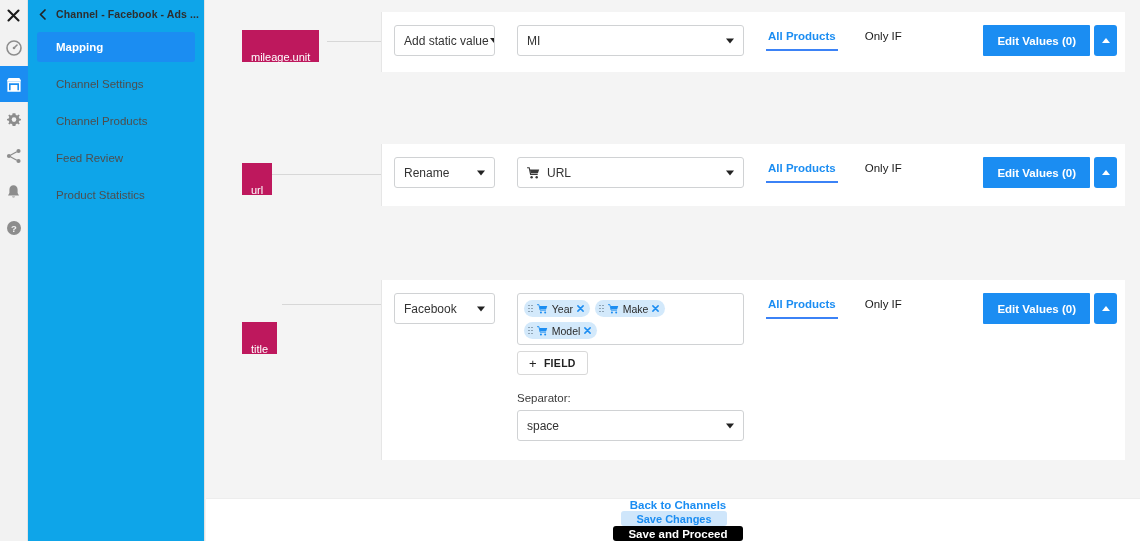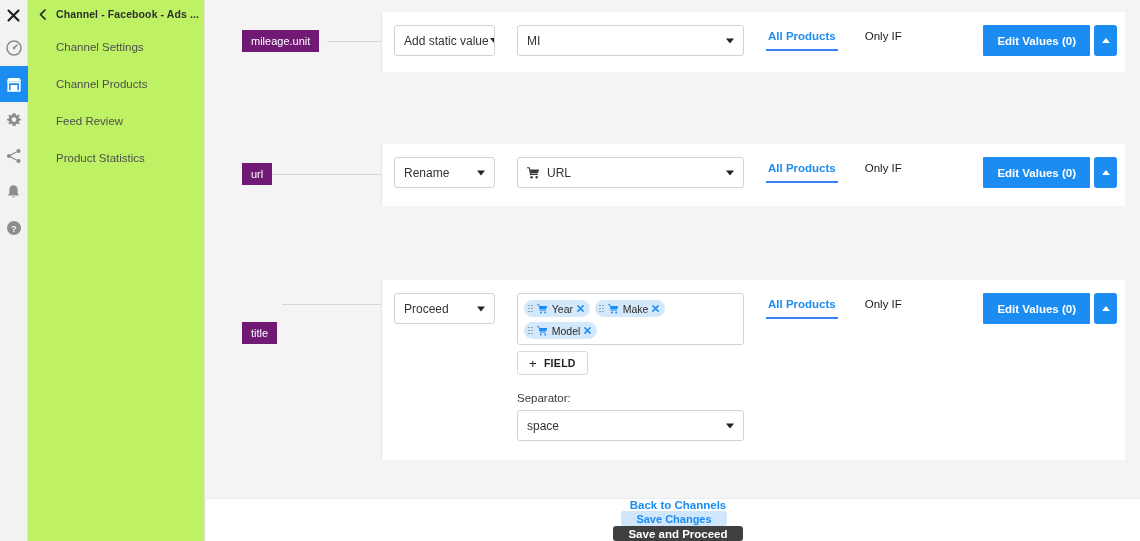--- a/index.html
+++ b/index.html
@@ -28,21 +28,21 @@
     color: #8d8d8d;
   }
   .rail-icon.close { color: #1a1a1a; height: 30px; }
   .rail-icon.active { background: #1b8df2; color: #ffffff; }
   .rail-icon svg { display: block; }
 
   
   .sidebar {
     position: absolute; left: 28px; top: 0;
     width: 177px; height: 541px;
-    background: #bef264;
+    background: #0ea5e9;
     border-right: 1px solid #e2e2e2;
   }
   .sidebar-header {
     height: 28px;
     display: flex; align-items: center;
     padding-left: 6px;
     gap: 6px;
   }
   .back-chevron {
     width: 16px; height: 16px;
@@ -74,24 +74,24 @@
     width: 934px; height: 541px;
     background: #f4f4f4;
     overflow: hidden;
   }
 
   .mapping-row { position: absolute; left: 0; width: 934px; }
 
   
   .field-tag {
     position: absolute;
-    background: #701a75; color: #fff;
+    background: #be185d; color: #fff;
     font-size: 11px;
     height: 22px; line-height: 22px;
-    padding: 0 9px;
+    padding: 16px 9px;
     white-space: nowrap;
     z-index: 3;
   }
   .connector {
     position: absolute;
     height: 1px; background: #d7d7d7;
     z-index: 1;
   }
 
   
@@ -248,21 +248,21 @@
   }
   .footer-spacer { flex: 1; }
   .btn-save {
     background: #cfe6fb; color: #1b8df2;
     border: none; border-radius: 3px;
     font-size: 11px; font-weight: bold;
     height: 28px; padding: 0 15px;
     cursor: pointer; margin-right: 8px;
   }
   .btn-proceed {
-    background: #404040; color: #ffffff;
+    background: #000000; color: #ffffff;
     border: none; border-radius: 3px;
     font-size: 11.5px; font-weight: bold;
     height: 28px; padding: 0 15px;
     cursor: pointer;
   }
 </style>
 </head>
 <body>
 
 <div id="app">
@@ -318,20 +318,23 @@
   <div class="sidebar">
     <div class="sidebar-header">
       <span class="back-chevron">
         <svg width="7" height="11" viewBox="0 0 7 11">
             <path d="M6 1 L1.5 5.5 L6 10" fill="none" stroke="currentColor" stroke-width="1.7" stroke-linecap="round" stroke-linejoin="round"></path>
           </svg>
       </span>
       <span class="sidebar-title">Channel - Facebook - Ads ...</span>
     </div>
     <div class="sidebar-list">
+      <div class="sidebar-item active">
+        <span>Mapping</span>
+      </div>
       <div class="sidebar-item">
         <span>Channel Settings</span>
       </div>
       <div class="sidebar-item">
         <span>Channel Products</span>
       </div>
       <div class="sidebar-item">
         <span>Feed Review</span>
       </div>
       <div class="sidebar-item">
@@ -408,21 +411,21 @@
       </div>
     </div>
 
     <div class="mapping-row" style="top:280px;height:180px;">
       <div class="field-tag" style="left:36px;top:13px;margin-top:29px;">title</div>
       <div class="connector" style="left:76px;top:24px;width:99px;"></div>
       <div class="card" style="top:0;height:180px;">
         <div class="card-inner">
           <div class="row-top">
             <div class="sel action">
-              <span class="sel-label">Proceed</span>
+              <span class="sel-label">Facebook</span>
               <span class="caret"></span>
             </div>
 
             <div style="display:flex;flex-direction:column;">
               <div class="chips-box">
                 <div class="chip">
                   <span class="dots">
                       <i></i>
                       <i></i>
                       <i></i>

